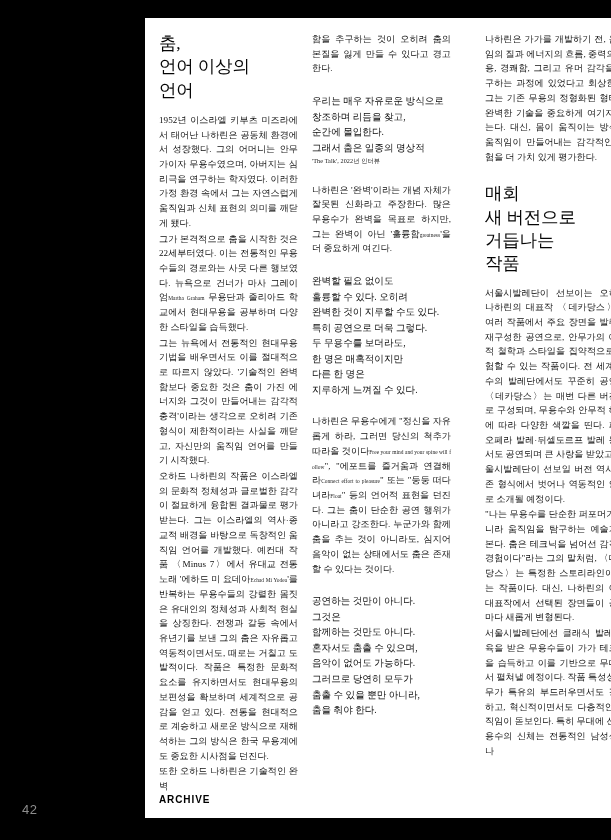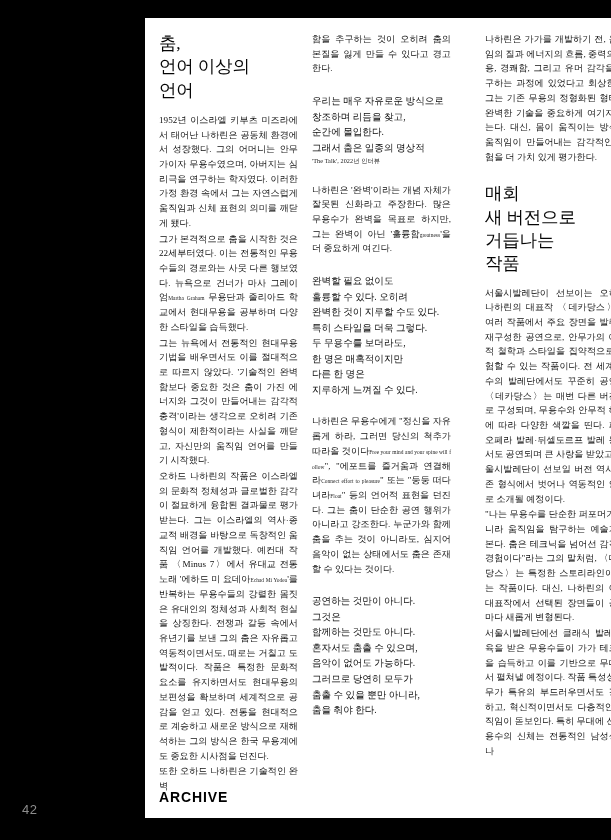--- a/index.html
+++ b/index.html
@@ -121,21 +121,21 @@
   .spacer-lg { height: 17px; }
   .spacer-md { height: 12px; }
 
   
   .runfoot {
     position: absolute;
     left: 0;
     bottom: 13px;
     font-family: "Liberation Sans", sans-serif;
     font-weight: bold;
-    font-size: 14px;
+    font-size: 10px;
     letter-spacing: 0.9px;
     color: #000000;
   }
 </style>
 </head>
 <body>
 
 <div id="page-root">
 
   <div class="folio">42</div>
@@ -177,21 +177,21 @@
         </blockquote>
 
         <div class="spacer-lg"></div>
 
         <p class="para"><span>나하린은 '완벽'이라는 개념 자체가 잘못된 신화라고 주장한다. 많은 무용수가 완벽을 목표로 하지만, 그는 완벽이 아닌 '훌륭함</span><span class="rom">greatness</span><span>'을 더 중요하게 여긴다.</span></p>
 
         <blockquote class="pullquote">
           <span class="ln">완벽할 필요 없이도</span>
           <span class="ln">훌륭할 수 있다. 오히려</span>
           <span class="ln">완벽한 것이 지루할 수도 있다.</span>
-          <span class="ln">특히 스타일을 더욱 그렇다.</span>
+          <span class="ln">특히 공연으로 더욱 그렇다.</span>
           <span class="ln">두 무용수를 보더라도,</span>
           <span class="ln">한 명은 매혹적이지만</span>
           <span class="ln">다른 한 명은</span>
           <span class="ln">지루하게 느껴질 수 있다.</span>
         </blockquote>
 
         <div class="spacer-lg"></div>
 
         <p class="para"><span>나하린은 무용수에게 "정신을 자유롭게 하라, 그러면 당신의 척추가 따라올 것이다</span><span class="rom">Free your mind and your spine will follow</span><span>", "에포트를 즐거움과 연결해라</span><span class="rom">Connect effort to pleasure</span><span>" 또는 "둥둥 떠다녀라</span><span class="rom">Float</span><span>" 등의 언어적 표현을 던진다. 그는 춤이 단순한 공연 행위가 아니라고 강조한다. 누군가와 함께 춤을 추는 것이 아니라도, 심지어 음악이 없는 상태에서도 춤은 존재할 수 있다는 것이다.</span></p>
 

